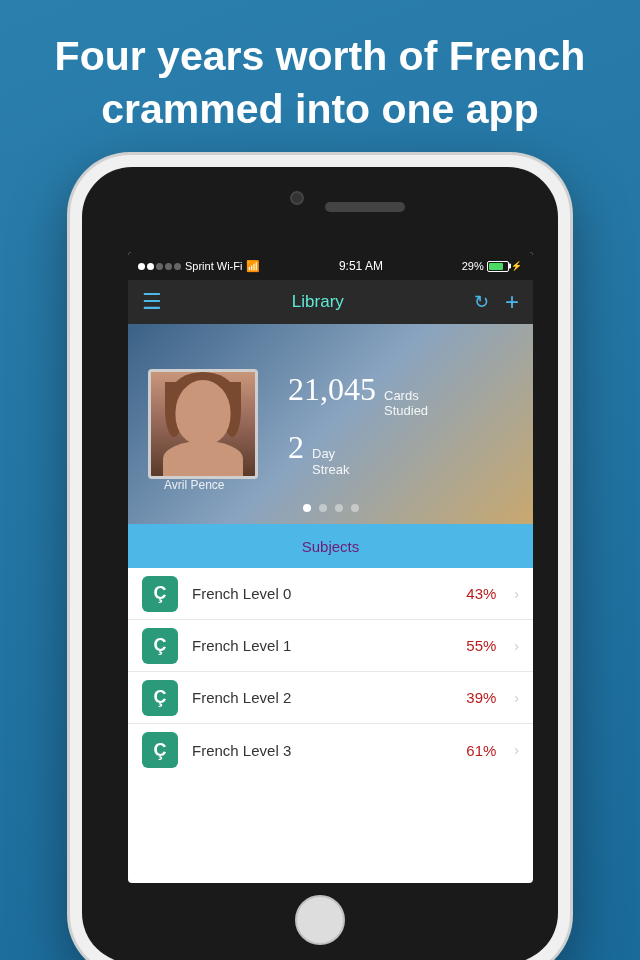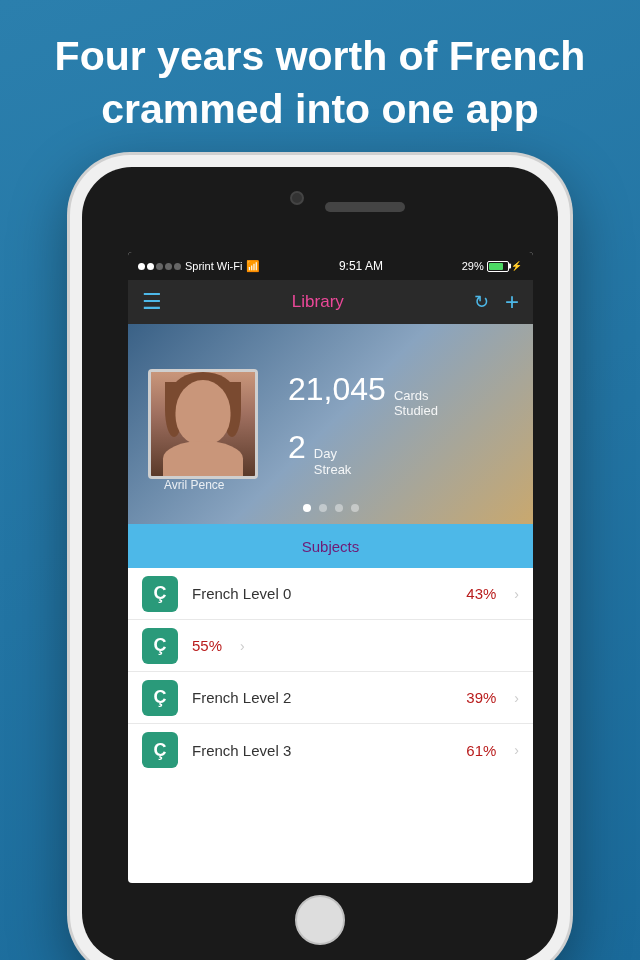--- a/index.html
+++ b/index.html
@@ -123,21 +123,21 @@
 
     
     .navbar {
       height: 44px;
       background: #2a2a2a;
       display: flex;
       align-items: center;
       justify-content: space-between;
       padding: 0 14px;
     }
-    .navbar-title { color: #ec4899; font-size: 17px; font-weight: 500; }
+    .navbar-title { color: #5eead4; font-size: 17px; font-weight: 500; }
     .navbar-icon { color: #4db8e8; font-size: 22px; cursor: pointer; }
     .navbar-right { display: flex; gap: 16px; align-items: center; }
 
     
     .profile-banner {
       height: 200px;
       background: linear-gradient(135deg, #3a6186 0%, #89a4c0 50%, #c9a86e 100%);
       position: relative;
       display: flex;
       align-items: center;
@@ -218,21 +218,21 @@
       font-size: 12px;
     }
 
     .stats-area {
       display: flex;
       flex-direction: column;
       gap: 10px;
       color: white;
     }
     .stat-row { display: flex; align-items: baseline; gap: 8px; }
-    .stat-number { font-size: 32px; font-weight: 300; }
+    .stat-number { font-size: 32px; font-weight: 300; font-family: Liberation Serif, serif; }
     .stat-label { font-size: 13px; line-height: 1.2; opacity: 0.9; }
 
     
     .pagination-dots {
       position: absolute;
       bottom: 12px;
       left: 50%;
       transform: translateX(-50%);
       display: flex;
       gap: 8px;
@@ -423,20 +423,21 @@
             <span>Ç</span>
           </div>
           <span class="subject-name">French Level 0</span>
           <span class="subject-percent">43%</span>
           <span class="chevron-right">›</span>
         </div>
         <div class="subject-item">
           <div class="subject-icon">
             <span>Ç</span>
           </div>
+          <span class="subject-name">French Level 1</span>
           <span class="subject-percent">55%</span>
           <span class="chevron-right">›</span>
         </div>
         <div class="subject-item">
           <div class="subject-icon">
             <span>Ç</span>
           </div>
           <span class="subject-name">French Level 2</span>
           <span class="subject-percent">39%</span>
           <span class="chevron-right">›</span>

